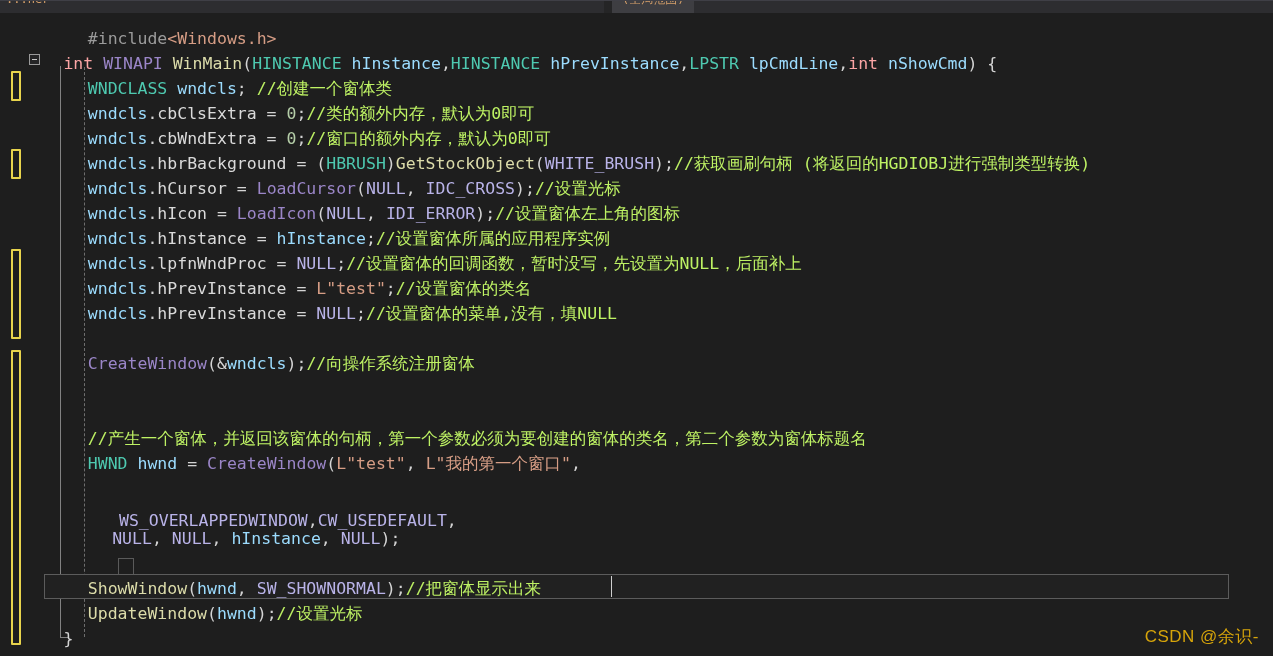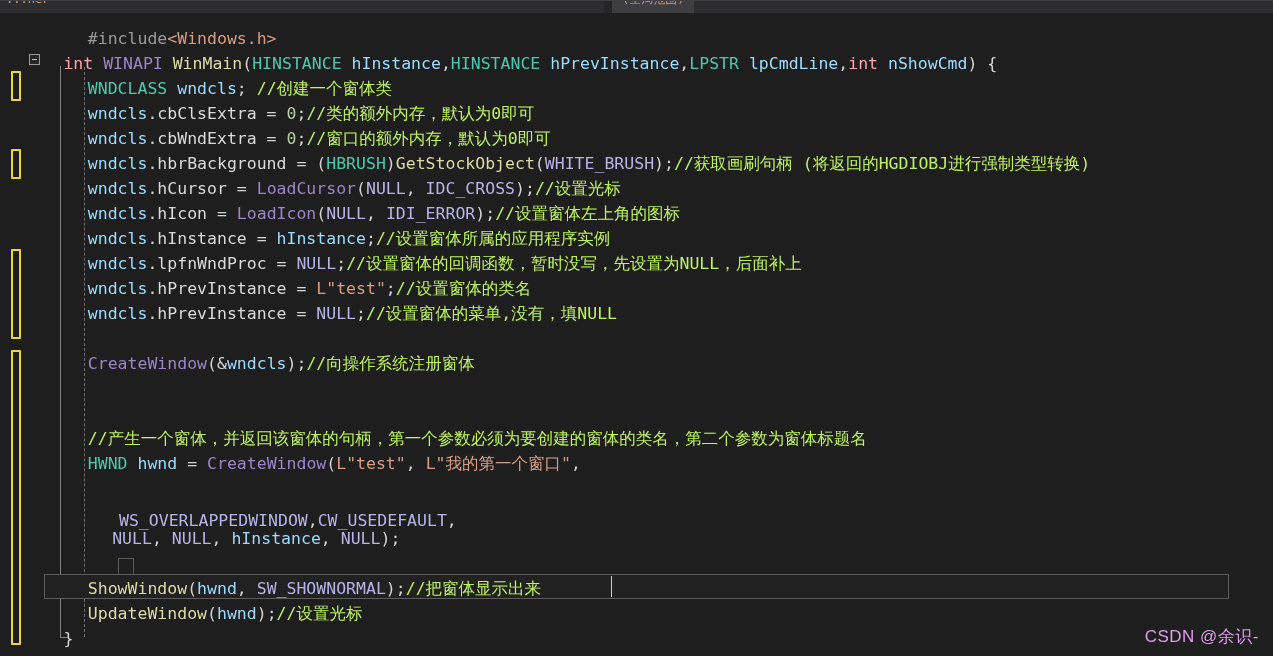--- a/index.html
+++ b/index.html
@@ -168,21 +168,21 @@
   .cmt     { color: #bef264; }  
   .pp      { color: #9b9b9b; }  
   .ppinc   { color: #d69d85; }
   .punct   { color: #d4d4d4; }
 
   
   #watermark {
     position: absolute;
     right: 14px;
     bottom: 8px;
-    color: #f0abfc;
+    color: #eab308;
     font-family: "Liberation Sans", sans-serif;
     font-size: 17px;
     letter-spacing: 0.5px;
     opacity: 0.9;
   }
 </style>
 </head>
 <body>
 
 <div id="chrome-strip">

